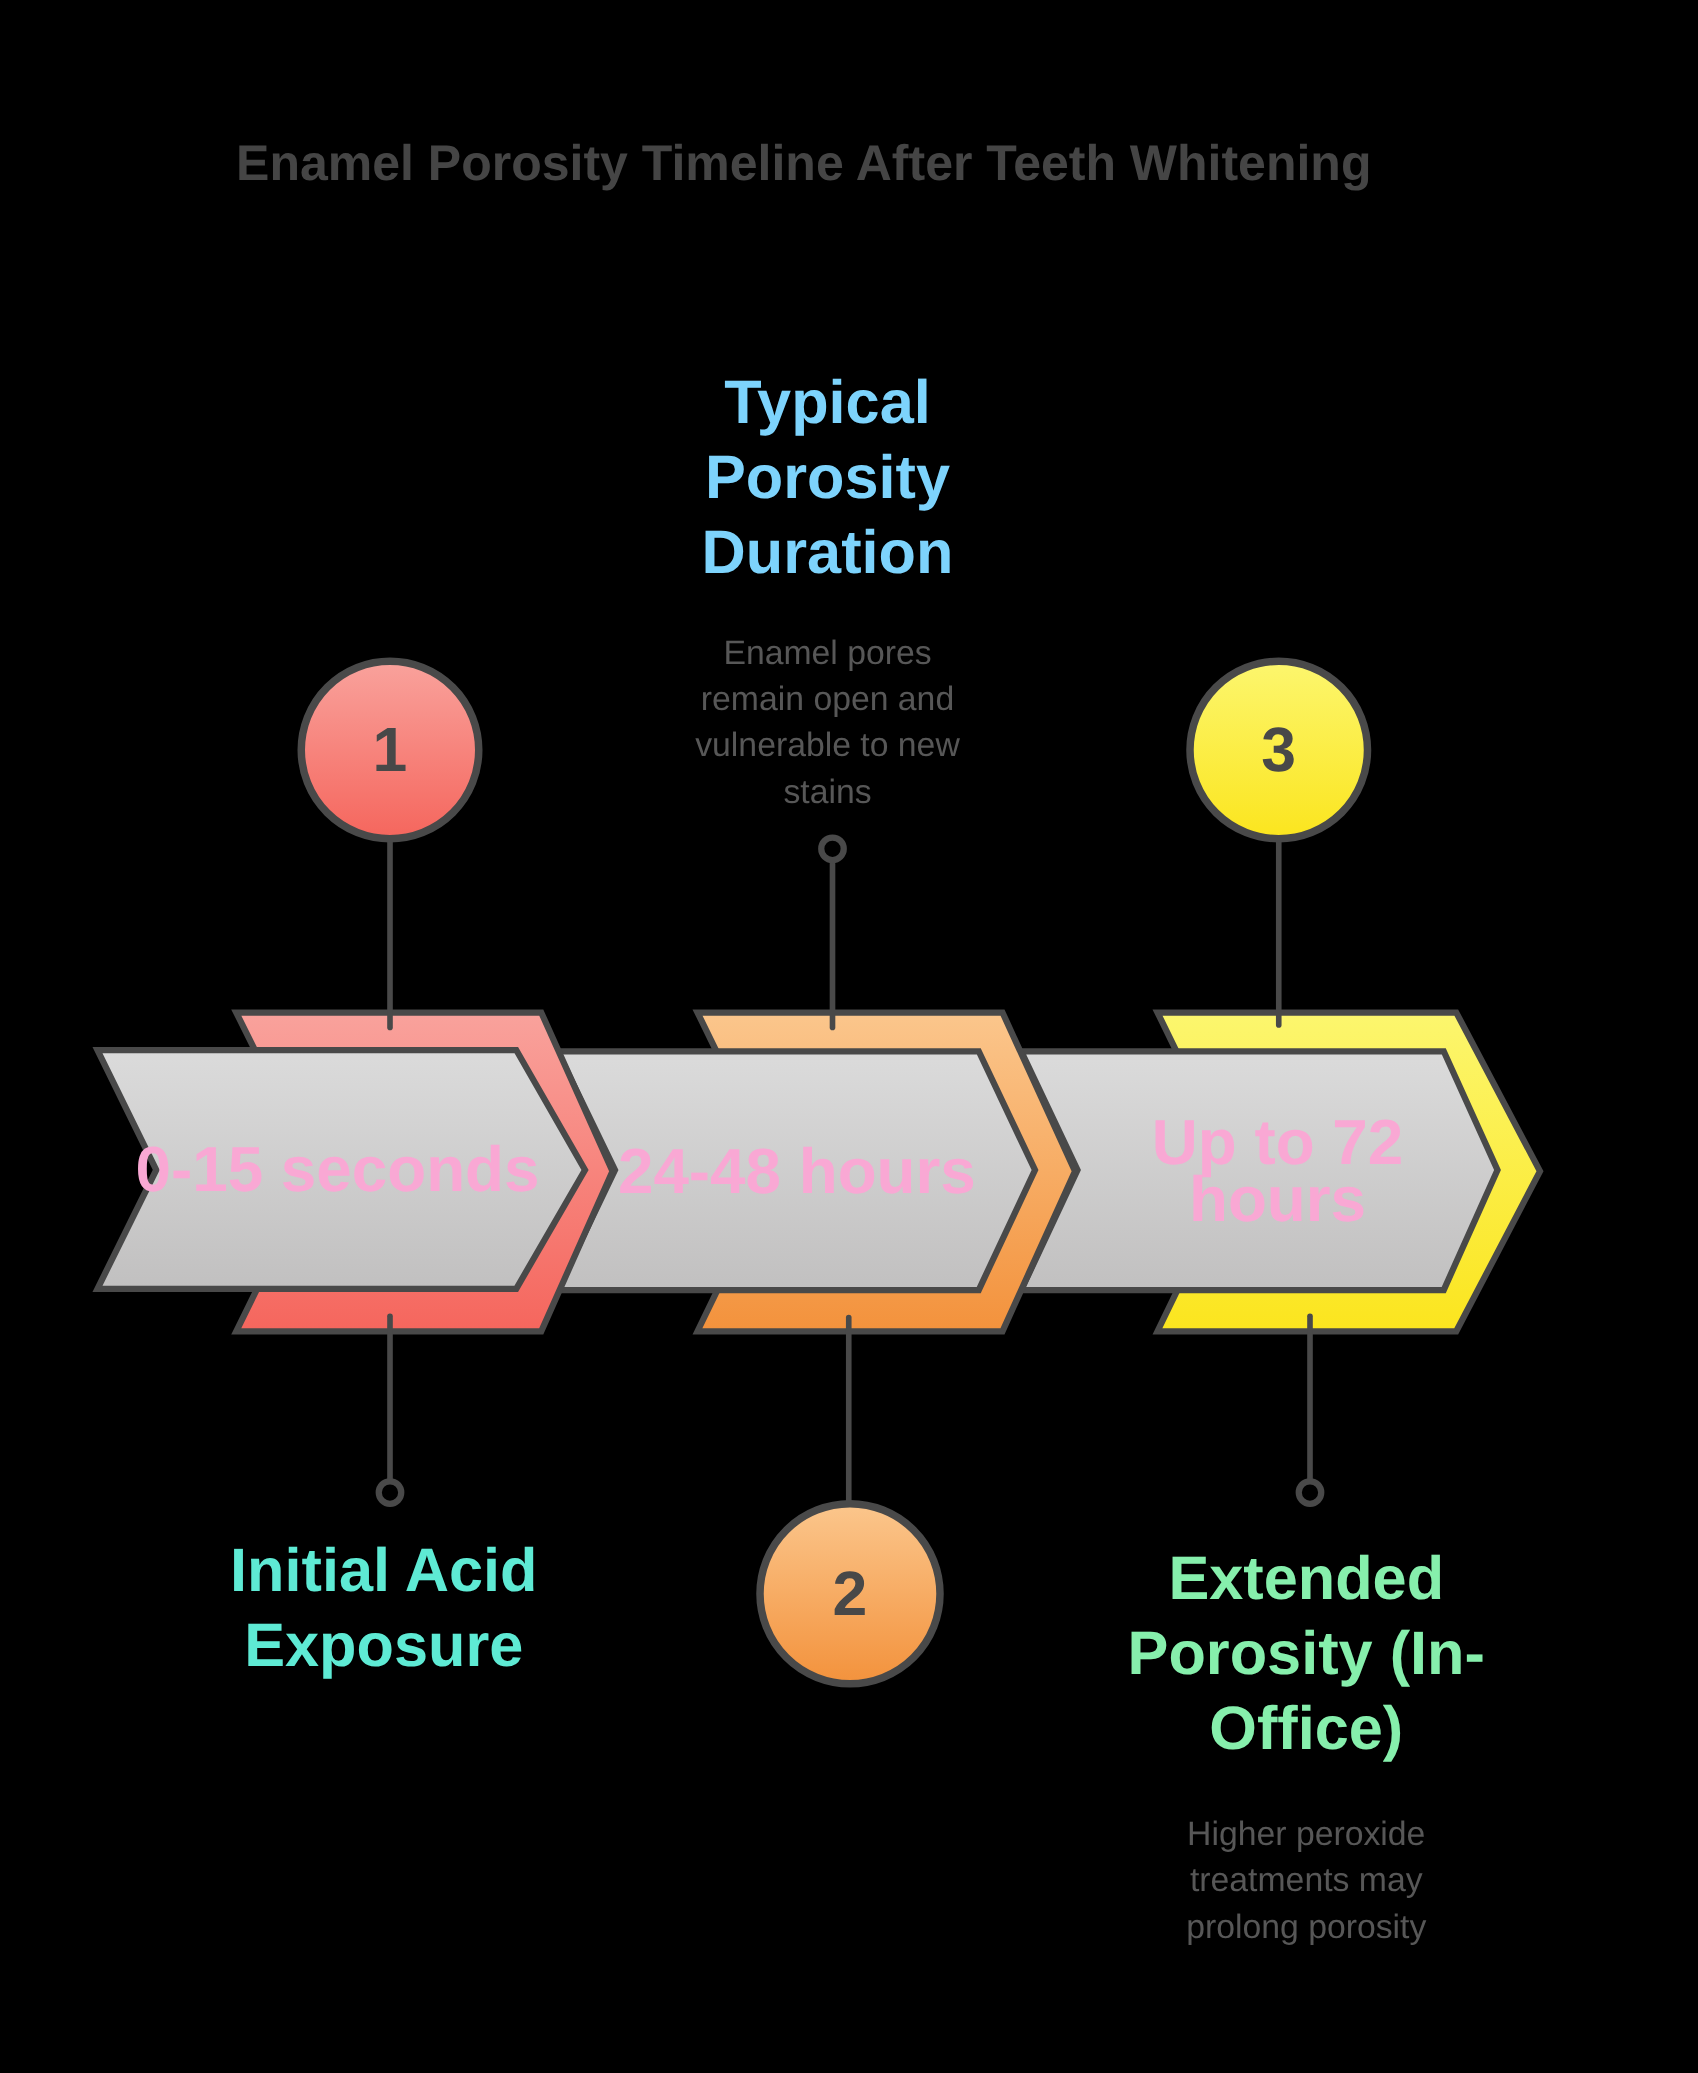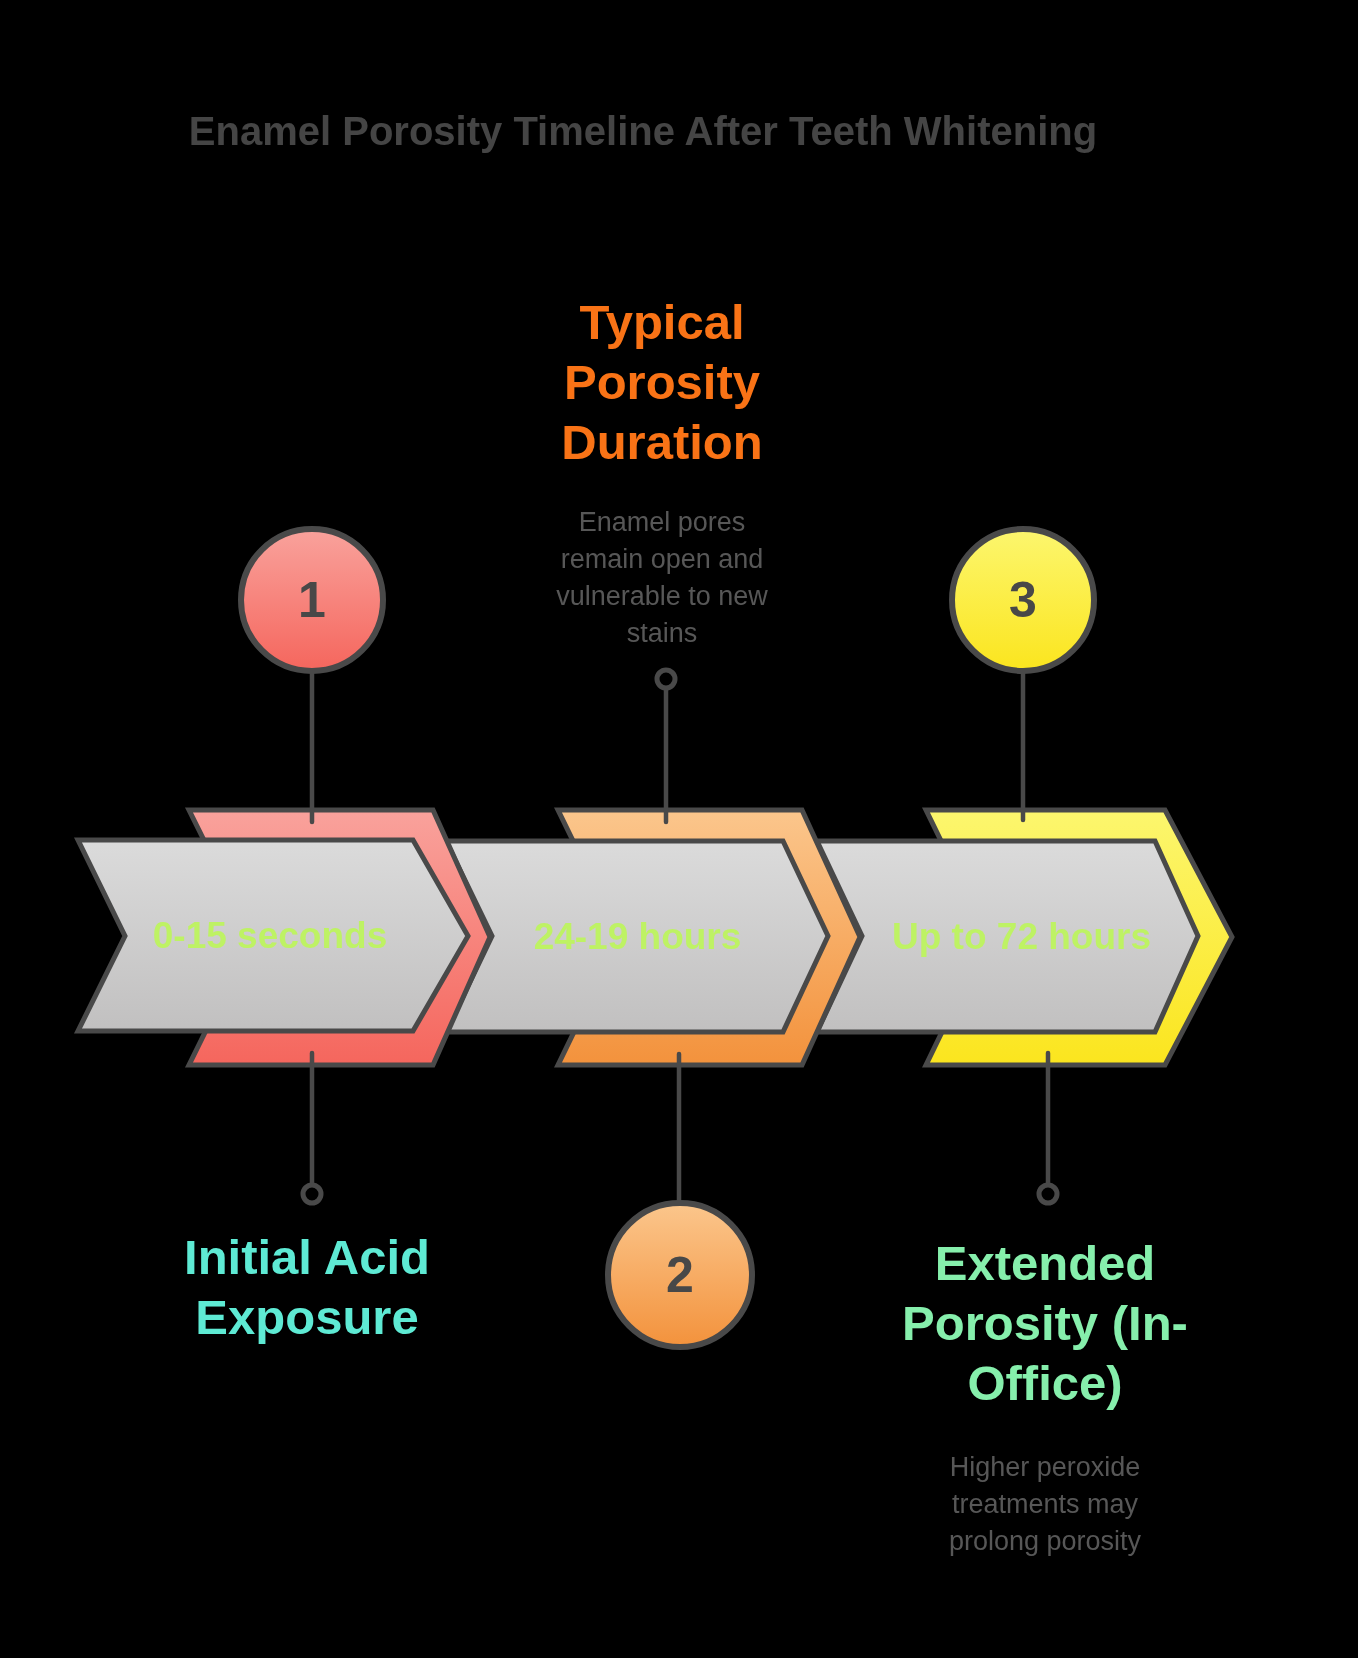--- a/index.html
+++ b/index.html
@@ -24,37 +24,37 @@
     color: #454545;
     text-align: center;
   }
   .step-heading {
     position: absolute;
     margin: 0;
     font-size: 49px; line-height: 60px; font-weight: bold;
     text-align: center;
   }
   .heading-1 { left: 127px; top: 1227px; width: 360px; color: #5eead4; }
-  .heading-2 { left: 512px; top: 292px;  width: 300px; color: #f97316; text-align: center; }
+  .heading-2 { left: 512px; top: 292px;  width: 300px; color: #7dd3fc; text-align: center; }
   .heading-3 { left: 875px; top: 1233px; width: 340px; color: #86efac; }
   .step-desc {
     position: absolute;
     margin: 0;
     font-size: 27px; line-height: 37px; font-weight: 400;
     color: #575757;
     text-align: center;
   }
   .desc-1 { left: 177px; top: 1372px; width: 260px; }
   .desc-2 { left: 542px; top: 504px;  width: 240px; }
   .desc-3 { left: 925px; top: 1449px; width: 240px; }
   .arrow-label {
     position: absolute;
     display: flex; align-items: center; justify-content: center;
-    font-size: 37px; line-height: 46px; font-weight: bold;
-    color: #bef264;
+    font-size: 51px; line-height: 46px; font-weight: bold;
+    color: #f9a8d4;
   }
   .label-1 { left: 125px; top: 840px; width: 290px; height: 191px; white-space: nowrap; }
   .label-2 { left: 492px; top: 841px; width: 291px; height: 191px; white-space: nowrap; }
   .label-3 { left: 892px; top: 841px; width: 260px; height: 191px;
              justify-content: flex-start; text-align: center; }
   .step-number {
     position: absolute;
     display: flex; align-items: center; justify-content: center;
     width: 140px; height: 140px;
     font-size: 50px; font-weight: bold;
@@ -112,21 +112,21 @@
     <circle cx="312" cy="600" r="71" fill="url(#gradRed)" stroke="#494949" stroke-width="6"></circle>
     <circle cx="680" cy="1275" r="72" fill="url(#gradOrange)" stroke="#494949" stroke-width="6"></circle>
     <circle cx="1023" cy="600" r="71" fill="url(#gradYellow)" stroke="#494949" stroke-width="6"></circle>
   </svg>
 
   <div class="step-number num-1">1</div>
   <div class="step-number num-2">2</div>
   <div class="step-number num-3">3</div>
 
   <div class="arrow-label label-1">0-15 seconds</div>
-  <div class="arrow-label label-2">24-19 hours</div>
+  <div class="arrow-label label-2">24-48 hours</div>
   <div class="arrow-label label-3">Up to 72 hours</div>
 
   <h2 class="step-heading heading-1">Initial Acid Exposure</h2>
   <h2 class="step-heading heading-2">Typical Porosity Duration</h2>
   <h2 class="step-heading heading-3">Extended Porosity (In-Office)</h2>
 
   <p class="step-desc desc-2">Enamel pores remain open and vulnerable to new stains</p>
   <p class="step-desc desc-3">Higher peroxide treatments may prolong porosity</p>
 
 </div>

